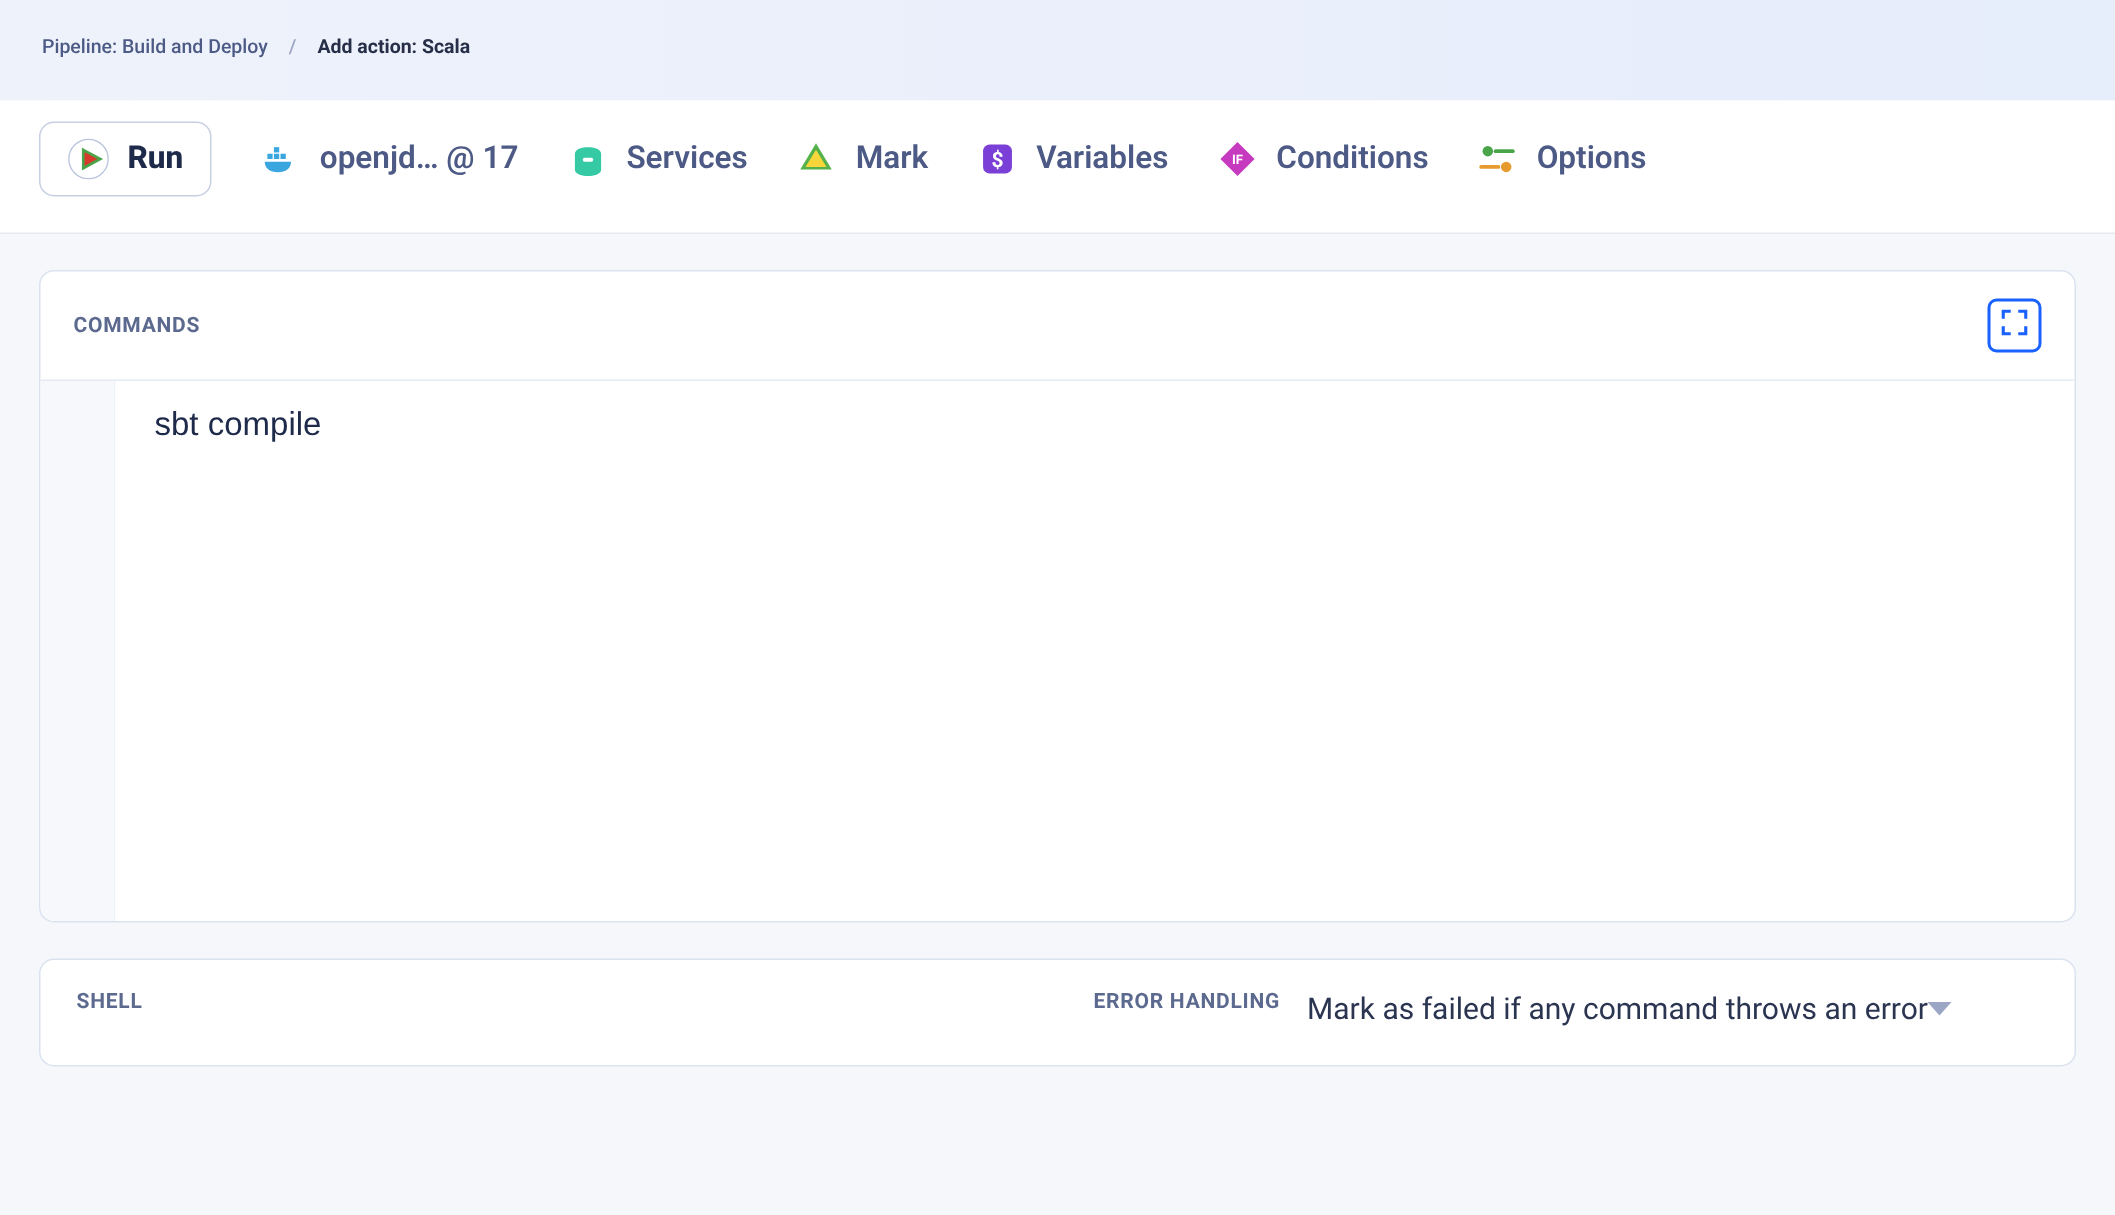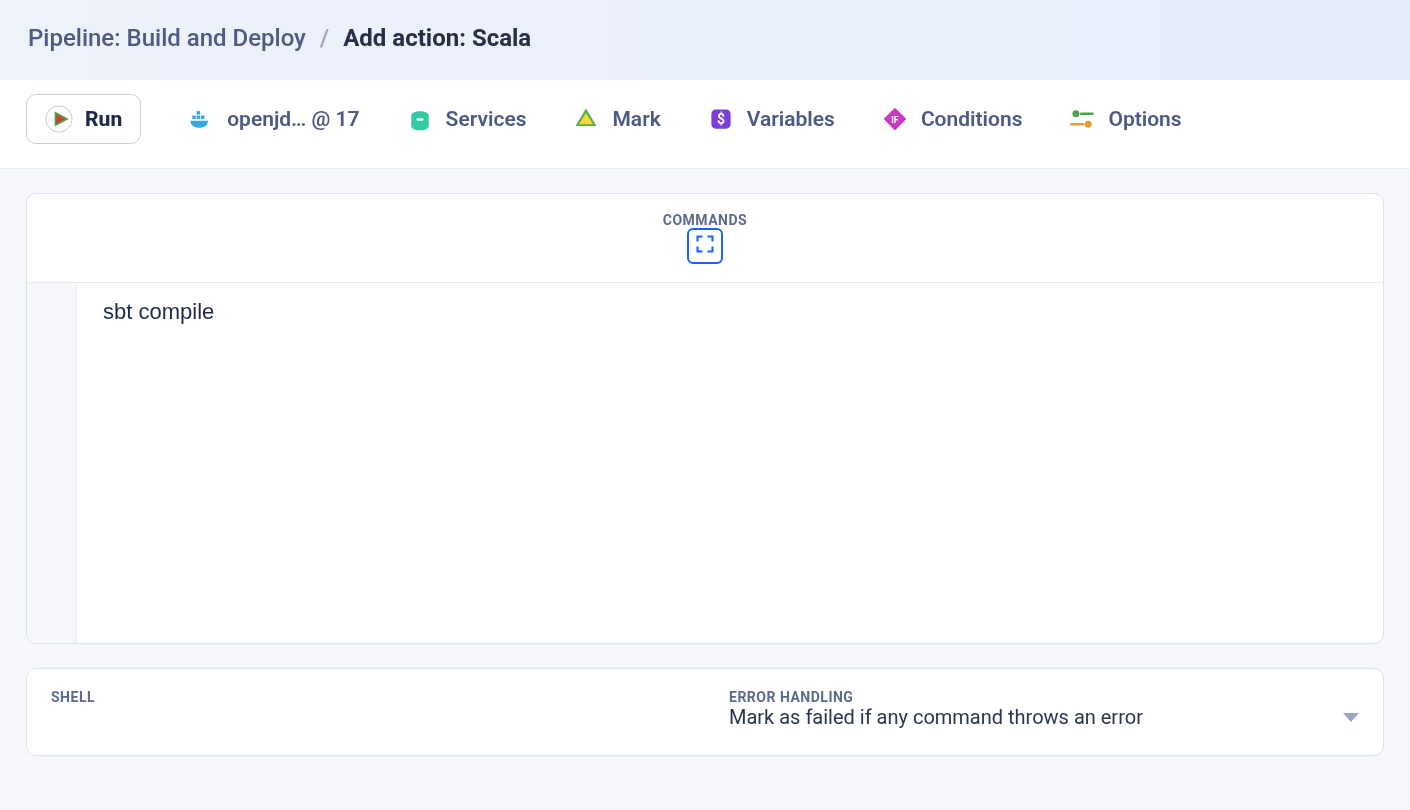--- a/index.html
+++ b/index.html
@@ -8,38 +8,38 @@
     background: #f5f7fb;
     color: #1e2a4a;
     width: 1410px;
     height: 810px;
     overflow: hidden;
   }
   
   .header {
     background: linear-gradient(90deg, #eef2fb 0%, #e6edfb 100%);
     padding: 24px 28px 28px 28px;
-    font-size: 24px;
+    font-size: 13px;
     font-weight: 500;
     display: flex;
     align-items: center;
     gap: 14px;
   }
   .header .crumb-link { color: #4c5a85; cursor: pointer; }
   .header .crumb-sep  { color: #9aa5c1; }
   .header .crumb-cur  { color: #262f47; font-weight: 700; }
 
   
   .tabbar {
     background: #ffffff;
     border-bottom: 1px solid #e5e9f2;
     padding: 14px 26px 24px 26px;
     display: flex;
     align-items: center;
-    gap: 46px;
+    gap: 32px;
     font-size: 21px;
     font-weight: 600;
     color: #4c5a85;
   }
   .tab {
     display: flex;
     align-items: center;
     gap: 12px;
     cursor: pointer;
   }
@@ -64,21 +64,20 @@
     background: #ffffff;
     border: 1px solid #dbe2f0;
     border-radius: 10px;
   }
   .card-header {
     display: flex;
     align-items: center;
     justify-content: space-between;
     padding: 18px 22px;
     border-bottom: 1px solid #e4e9f3;
-    flex-direction: column;
   }
   .card-label {
     font-size: 14px;
     font-weight: 700;
     letter-spacing: .5px;
     color: #5c6a8f;
   }
   .expand-btn {
     width: 36px; height: 36px;
     border: 2px solid #1a62ff;
@@ -107,21 +106,22 @@
   }
 
   
   .row2 {
     display:flex;
   }
   .field {
     flex:1;
     padding: 20px 24px 26px 24px;
     display:flex;
-    flex-direction:column;
+    flex-direction:row;
+    gap: 18px;
   }
   .select {
     display:flex;
     align-items:center;
     justify-content:space-between;
     font-size: 20px;
     color:#2b3551;
     cursor:pointer;
   }
   .caret {

